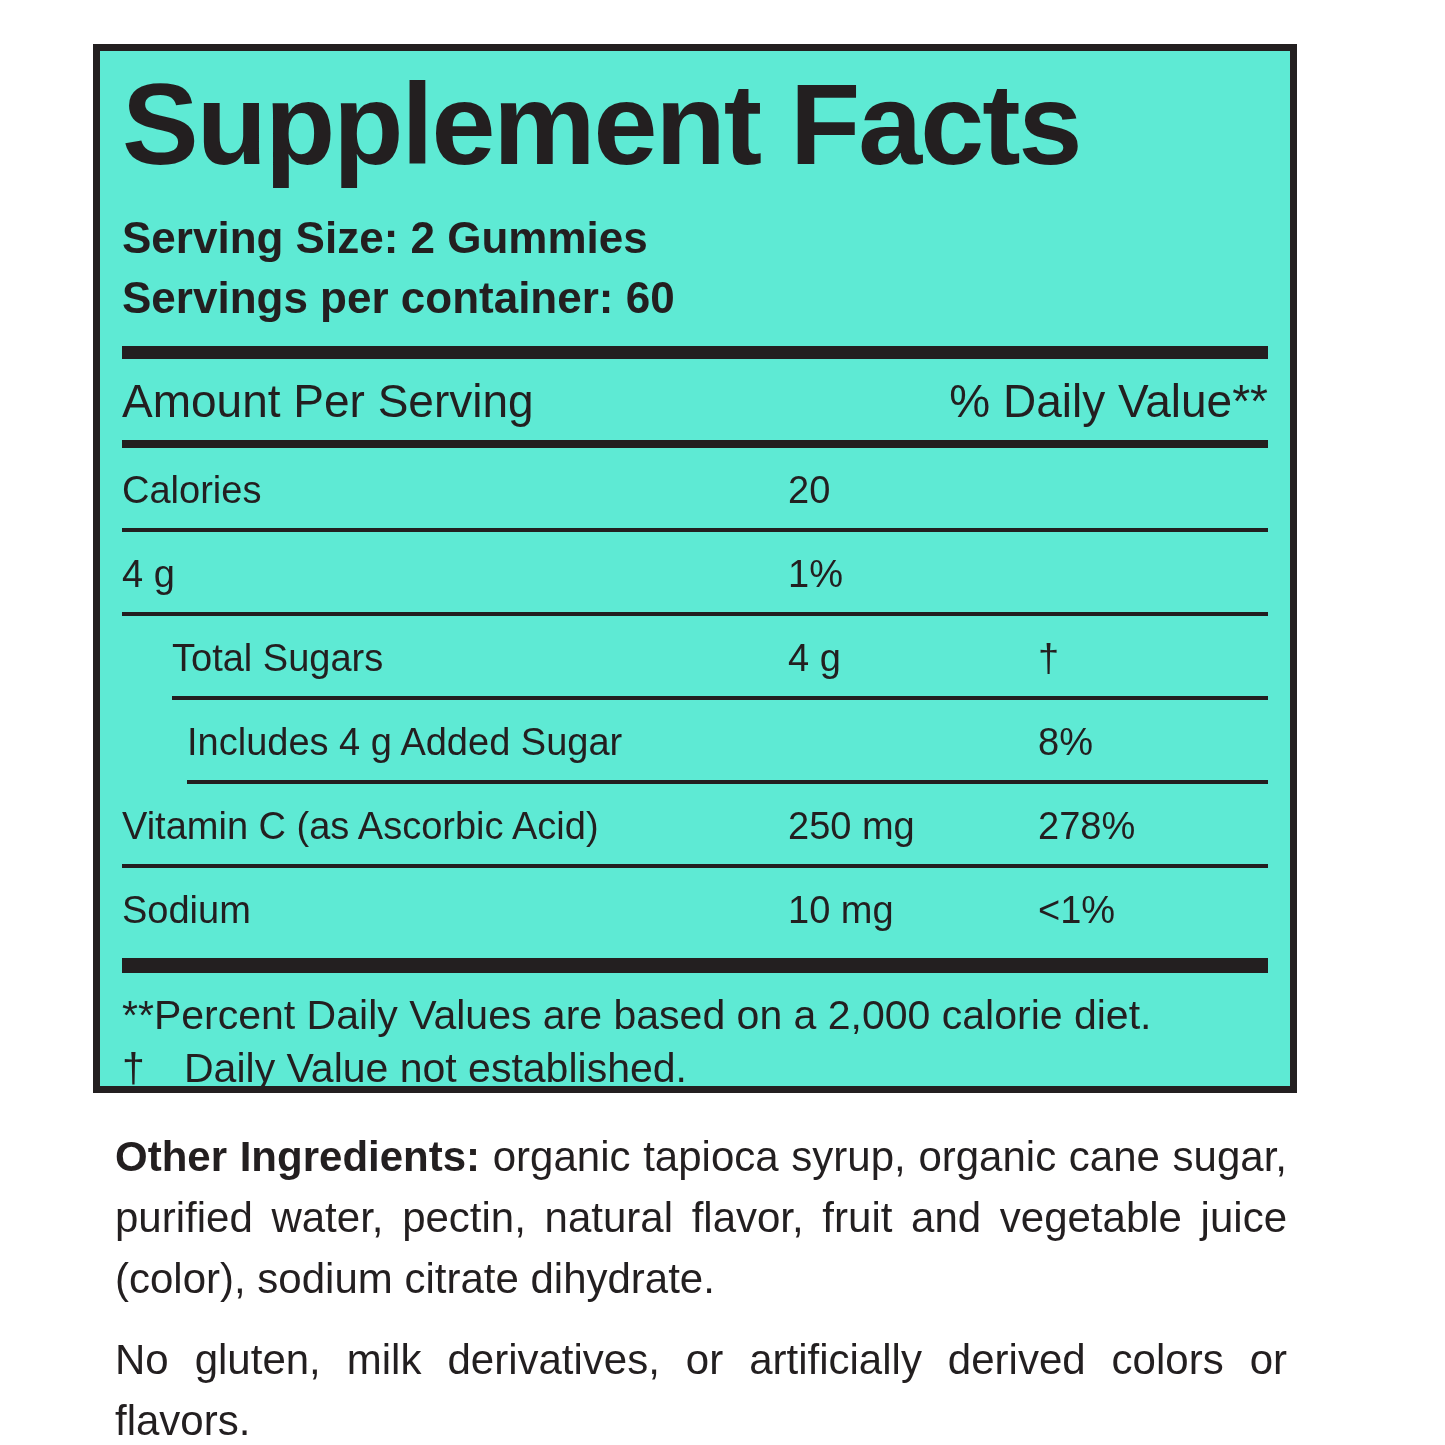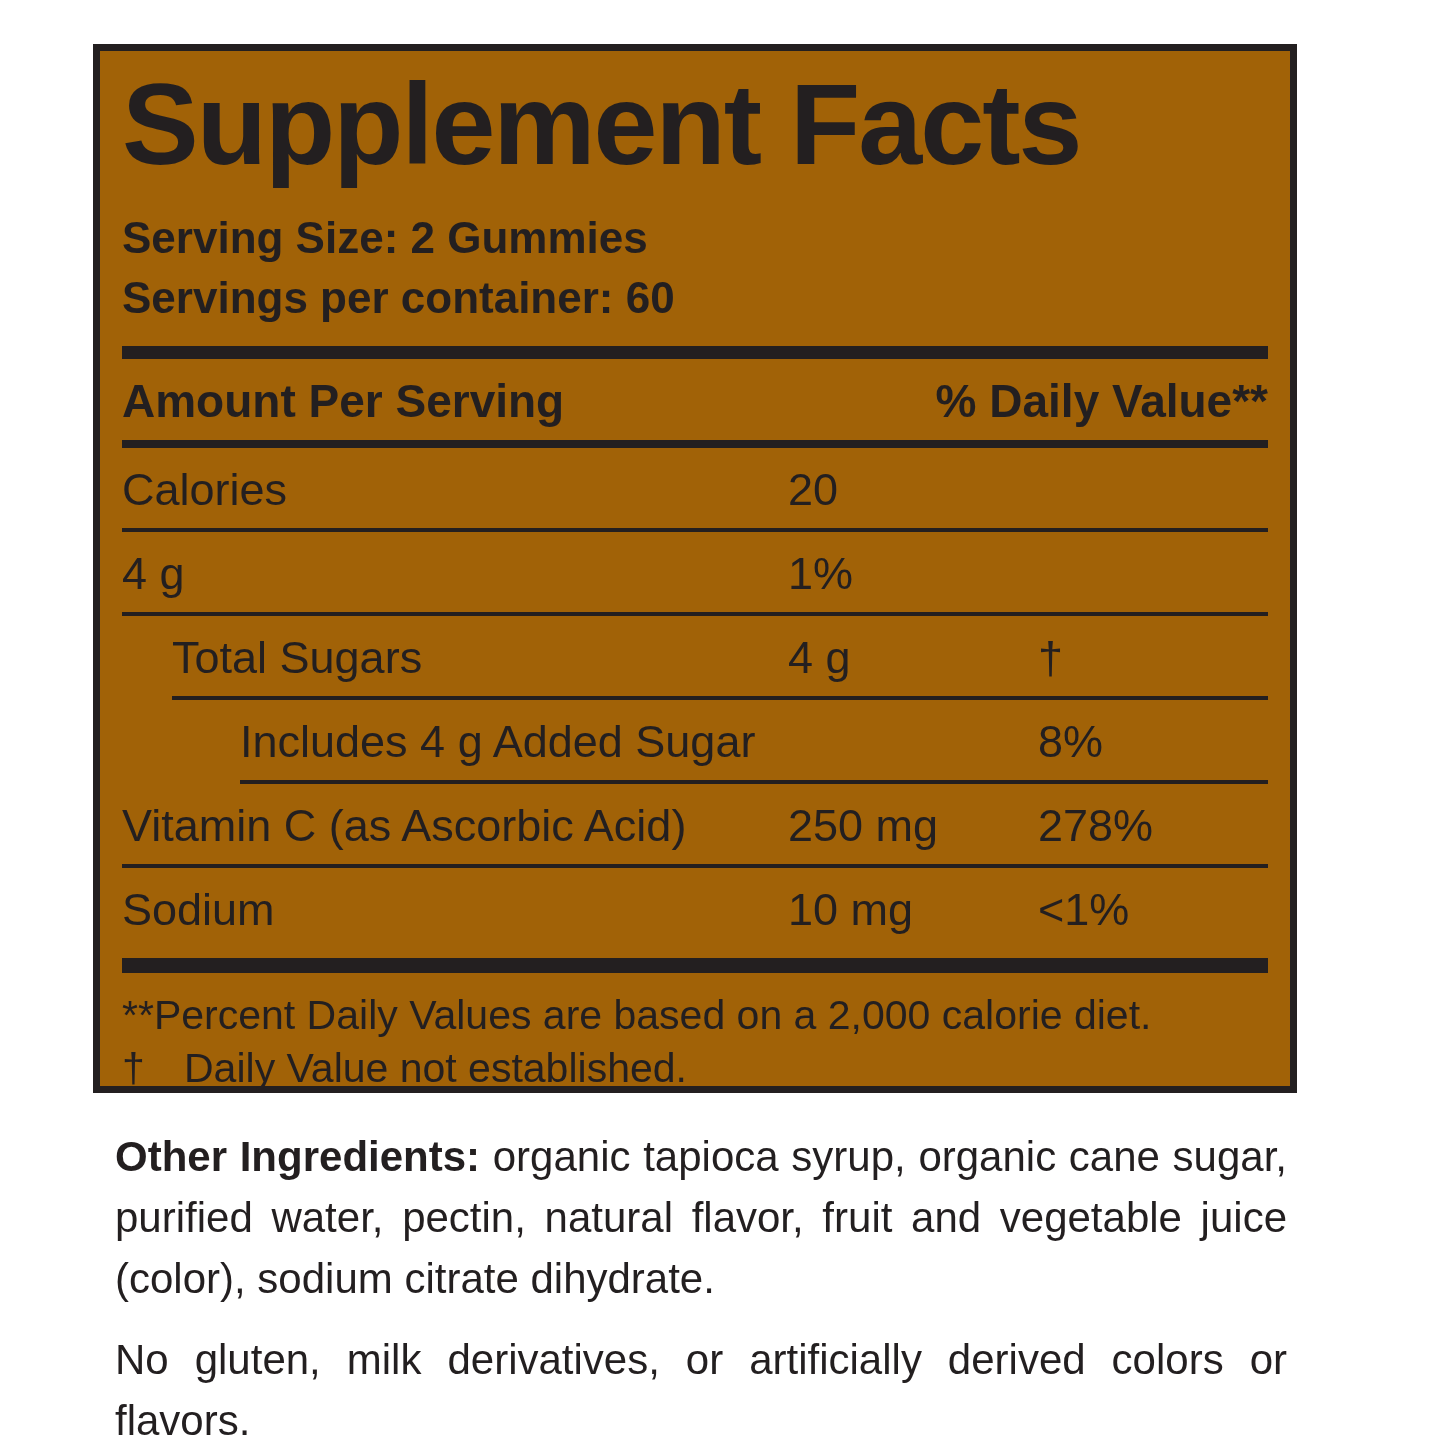--- a/index.html
+++ b/index.html
@@ -10,56 +10,56 @@
     color: #231f20;
     font-family: "Liberation Sans", sans-serif;
     overflow: hidden;
     position: relative;
   }
   .panel {
     position: absolute;
     left: 93px; top: 44px;
     width: 1204px; height: 1049px;
     border: 7px solid #231f20;
-    background: #a16207;
+    background: #5eead4;
     padding: 0 22px;
   }
   .title {
     font-size: 115px;
     font-weight: bold;
     letter-spacing: -2px;
     line-height: 1.0;
     margin: 16px 0 0 0;
     white-space: nowrap;
   }
   .serving { margin-top: 26px; }
   .serving p { margin: 0; font-size: 44px; line-height: 60px; font-weight: bold; }
   .bar { height: 13px; background: #231f20; margin-top: 18px; }
   .thead {
     display: grid;
     grid-template-columns: 1fr auto;
     align-items: baseline;
-    font-weight: bold;
+    font-weight: normal;
     font-size: 46px;
     padding: 15px 0 12px 0;
     border-bottom: 8px solid #231f20;
   }
   .thead .dv-head { text-align: center; }
   .row {
     display: grid;
     grid-template-columns: 1fr 250px 230px;
     align-items: baseline;
-    font-size: 45px;
+    font-size: 38px;
     line-height: 56px;
     padding: 14px 0 10px 0;
     border-bottom: 4px solid #231f20;
   }
   .row .amt, .row .dv { text-align: left; }
   .row.indent-1 { margin-left: 50px; }
-  .row.indent-2 { margin-left: 118px; }
+  .row.indent-2 { margin-left: 65px; }
   .row.no-border { border-bottom: none; }
   .bar.bottom { height: 15px; margin-top: 10px; }
   .footnotes { padding-top: 16px; font-size: 41px; }
   .fn { display: flex; line-height: 53px; }
   .fn .marker { flex: 0 0 auto; }
   .fn.dagger .marker { width: 62px; }
   .below {
     position: absolute;
     left: 115px; top: 1126px;
     width: 1172px;

